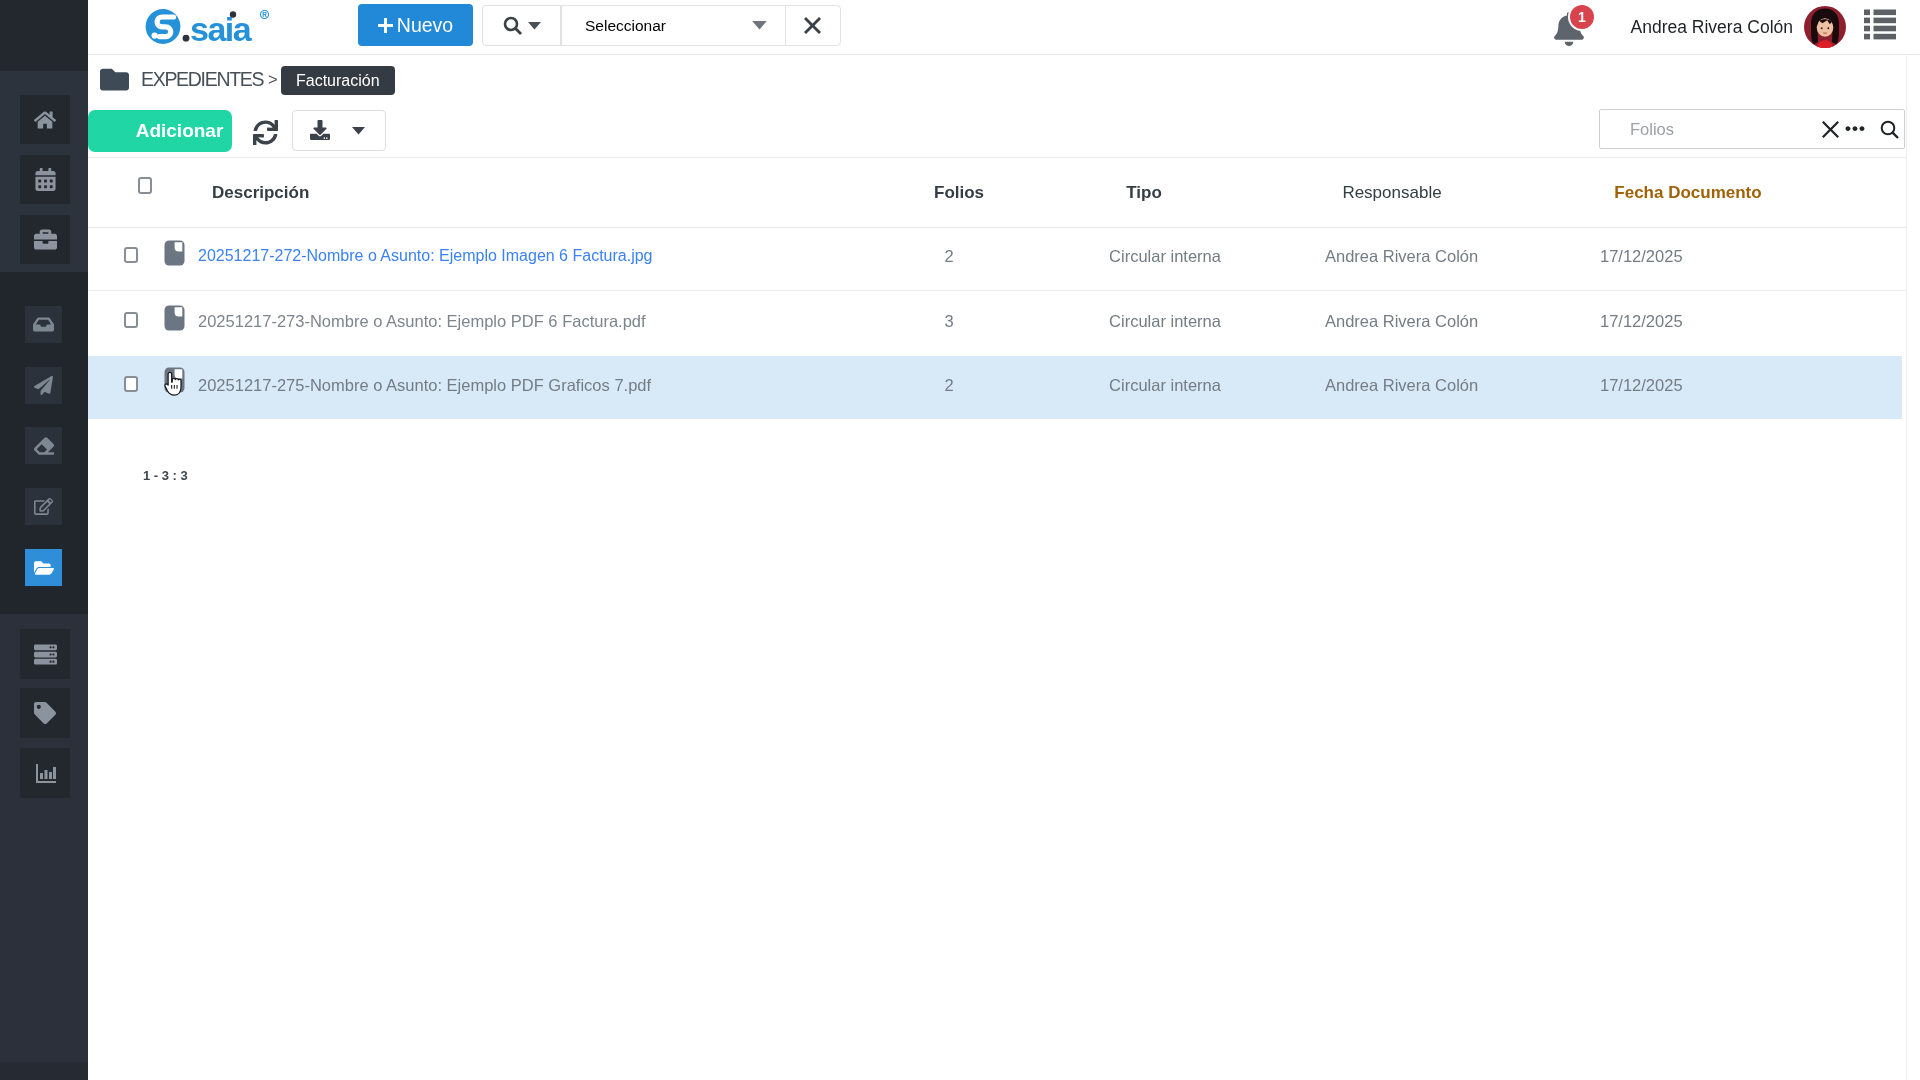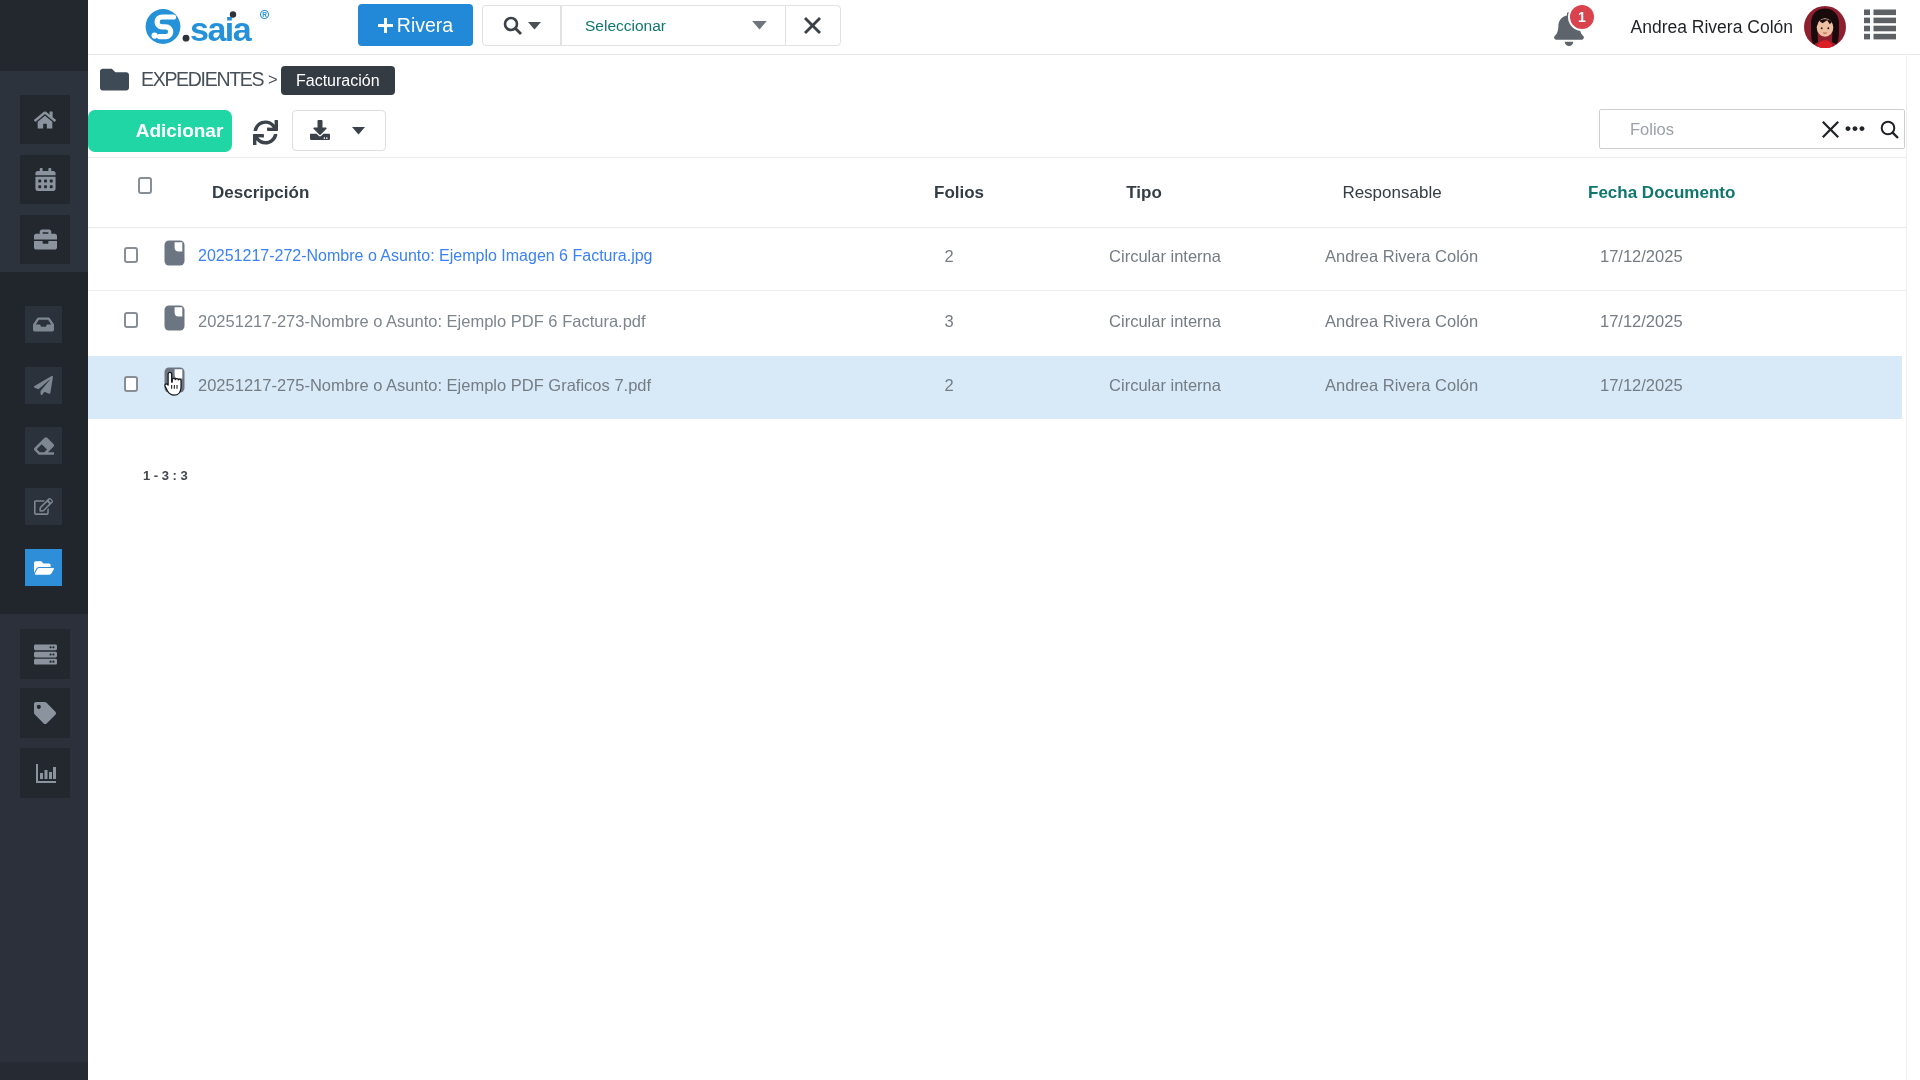--- a/index.html
+++ b/index.html
@@ -89,34 +89,34 @@
   <text x="50" y="38.5" font-family="Liberation Sans, sans-serif" font-weight="bold" font-size="34" letter-spacing="-1.5" fill="#2591d9">saia</text>
   <circle cx="93" cy="12.5" r="3.2" fill="#2f333a"></circle>
   <circle cx="124.5" cy="12.5" r="4" fill="none" stroke="#2591d9" stroke-width="1.1"></circle>
   <text x="124.5" y="15" font-family="Liberation Sans, sans-serif" font-size="6.5" font-weight="bold" fill="#2591d9" text-anchor="middle">R</text>
 </svg>
 
 <div class="a ctr" style="left:358px;top:4px;width:115px;height:42px;background:#2189d8;border-radius:4px;color:#fff;">
   <svg width="15" height="15" viewBox="0 0 15 15" style="margin-right:4px;">
       <path d="M6 0 h3 v6 h6 v3 h-6 v6 h-3 v-6 h-6 v-3 h6 z" fill="#fff"></path>
     </svg>
-    <span style="font-size:19.5px;">Rivera</span>
+    <span style="font-size:19.5px;">Nuevo</span>
 </div>
 
 <div class="a" style="left:482px;top:5px;width:79px;height:41px;background:#fff;border:1px solid #e0e0e0;border-radius:4px 0 0 4px;"></div>
 <div class="a" style="left:561px;top:5px;width:225px;height:41px;background:#fff;border:1px solid #e2e2e2;"></div>
 <div class="a" style="left:785px;top:5px;width:56px;height:41px;background:#fff;border:1px solid #e2e2e2;border-radius:0 4px 4px 0;"></div>
 <svg class="a" style="left:502px;top:15px;" width="21" height="21" viewBox="0 0 21 21">
     <circle cx="9" cy="9" r="6" fill="none" stroke="#3a4147" stroke-width="2.6"></circle>
     <line x1="13.5" y1="13.5" x2="19" y2="19" stroke="#3a4147" stroke-width="2.8"></line>
   </svg>
 <svg class="a" style="left:528px;top:22px;" width="13" height="8" viewBox="0 0 13 8">
     <path d="M0 0 h13 l-6.5 7.5 z" fill="#4a5056"></path>
   </svg>
-<div class="a" style="left:585px;top:17px;font-size:15.5px;color:#0f766e;">Seleccionar</div>
+<div class="a" style="left:585px;top:17px;font-size:15.5px;color:#000000;">Seleccionar</div>
 <svg class="a" style="left:752px;top:21px;" width="15" height="9" viewBox="0 0 13 8">
     <path d="M0 0 h13 l-6.5 7.5 z" fill="#6e757c"></path>
   </svg>
 <svg class="a" style="left:804px;top:17px;" width="17" height="17" viewBox="0 0 17 17">
     <path d="M2 0 L8.5 6.5 15 0 L17 2 L10.5 8.5 17 15 L15 17 L8.5 10.5 2 17 L0 15 L6.5 8.5 0 2 Z" fill="#3a4147"></path>
   </svg>
 
 <svg class="a" style="left:1553px;top:12px;" width="32" height="34" viewBox="0 0 448 512" fill="#5d646b">
     <path d="M224 512c35.32 0 63.97-28.65 63.97-64H160.03c0 35.35 28.65 64 63.97 64zm215.39-149.71c-19.32-20.76-55.47-51.99-55.47-154.29 0-77.7-54.48-139.9-127.94-155.16V32c0-17.67-14.32-32-31.98-32s-31.98 14.33-31.98 32v20.84C118.56 68.1 64.08 130.3 64.08 208c0 102.3-36.15 133.53-55.47 154.29-6 6.45-8.66 14.16-8.61 21.71.11 16.4 12.98 32 32.1 32h383.8c19.12 0 32-15.6 32.1-32 .05-7.55-2.61-15.26-8.61-21.71z"></path>
   </svg>
@@ -193,21 +193,21 @@
 <div class="a" style="left:88px;top:157px;width:1818px;height:1px;background:#ececec;"></div>
 <div class="a" style="left:88px;top:227px;width:1818px;height:1px;background:#e9e9e9;"></div>
 <div class="a" style="left:88px;top:290px;width:1818px;height:1px;background:#eeeeee;"></div>
 <div class="a" style="left:88px;top:356px;width:1814px;height:63px;background:#d8eaf8;"></div>
 
 <div class="a" style="left:138px;top:177px;width:14px;height:17px;border:2px solid #878e95;border-radius:3px;background:#fff;"></div>
 <div class="a" style="left:212px;top:183px;font-size:17px;font-weight:bold;color:#343d45;">Descripción</div>
 <div class="a" style="left:934px;top:183px;width:100px;text-align:left;font-size:17px;font-weight:bold;color:#343d45;">Folios</div>
 <div class="a" style="left:1094px;top:183px;width:100px;text-align:center;font-size:17px;font-weight:bold;color:#343d45;">Tipo</div>
 <div class="a" style="left:1292px;top:183px;width:200px;text-align:center;font-size:17px;font-weight:normal;color:#343d45;">Responsable</div>
-<div class="a" style="left:1588px;top:183px;width:200px;font-size:17px;font-weight:bold;color:#0f766e;">Fecha Documento</div>
+<div class="a" style="left:1588px;top:183px;width:200px;text-align:center;font-size:17px;font-weight:bold;color:#a16207;">Fecha Documento</div>
 
 <div class="a" style="left:124px;top:247px;width:14px;height:16px;border:2px solid #878e95;border-radius:3px;background:#fff;"></div>
 <svg class="a" style="left:164px;top:240px;" width="21" height="26" viewBox="0 0 21 26">
   <rect x="0.5" y="0.5" width="20" height="25" rx="4.5" fill="#6b7682"></rect>
   <path d="M10.6 2.3 h7.7 v9.2 h-3.6 a4.1 4.1 0 0 1 -4.1 -4.1 z" fill="#ffffff"></path>
 </svg>
 <div class="a" style="left:198px;top:247px;font-size:16px;color:#3b82f6;">20251217-272-Nombre o Asunto: Ejemplo Imagen 6 Factura.jpg</div>
 <div class="a" style="left:899px;top:247px;width:100px;text-align:center;font-size:16.5px;color:#747c84;">2</div>
 <div class="a" style="left:1065px;top:247px;width:200px;text-align:center;font-size:16.5px;color:#747c84;">Circular interna</div>
 <div class="a" style="left:1325px;top:247px;font-size:16.5px;color:#747c84;">Andrea Rivera Colón</div>

